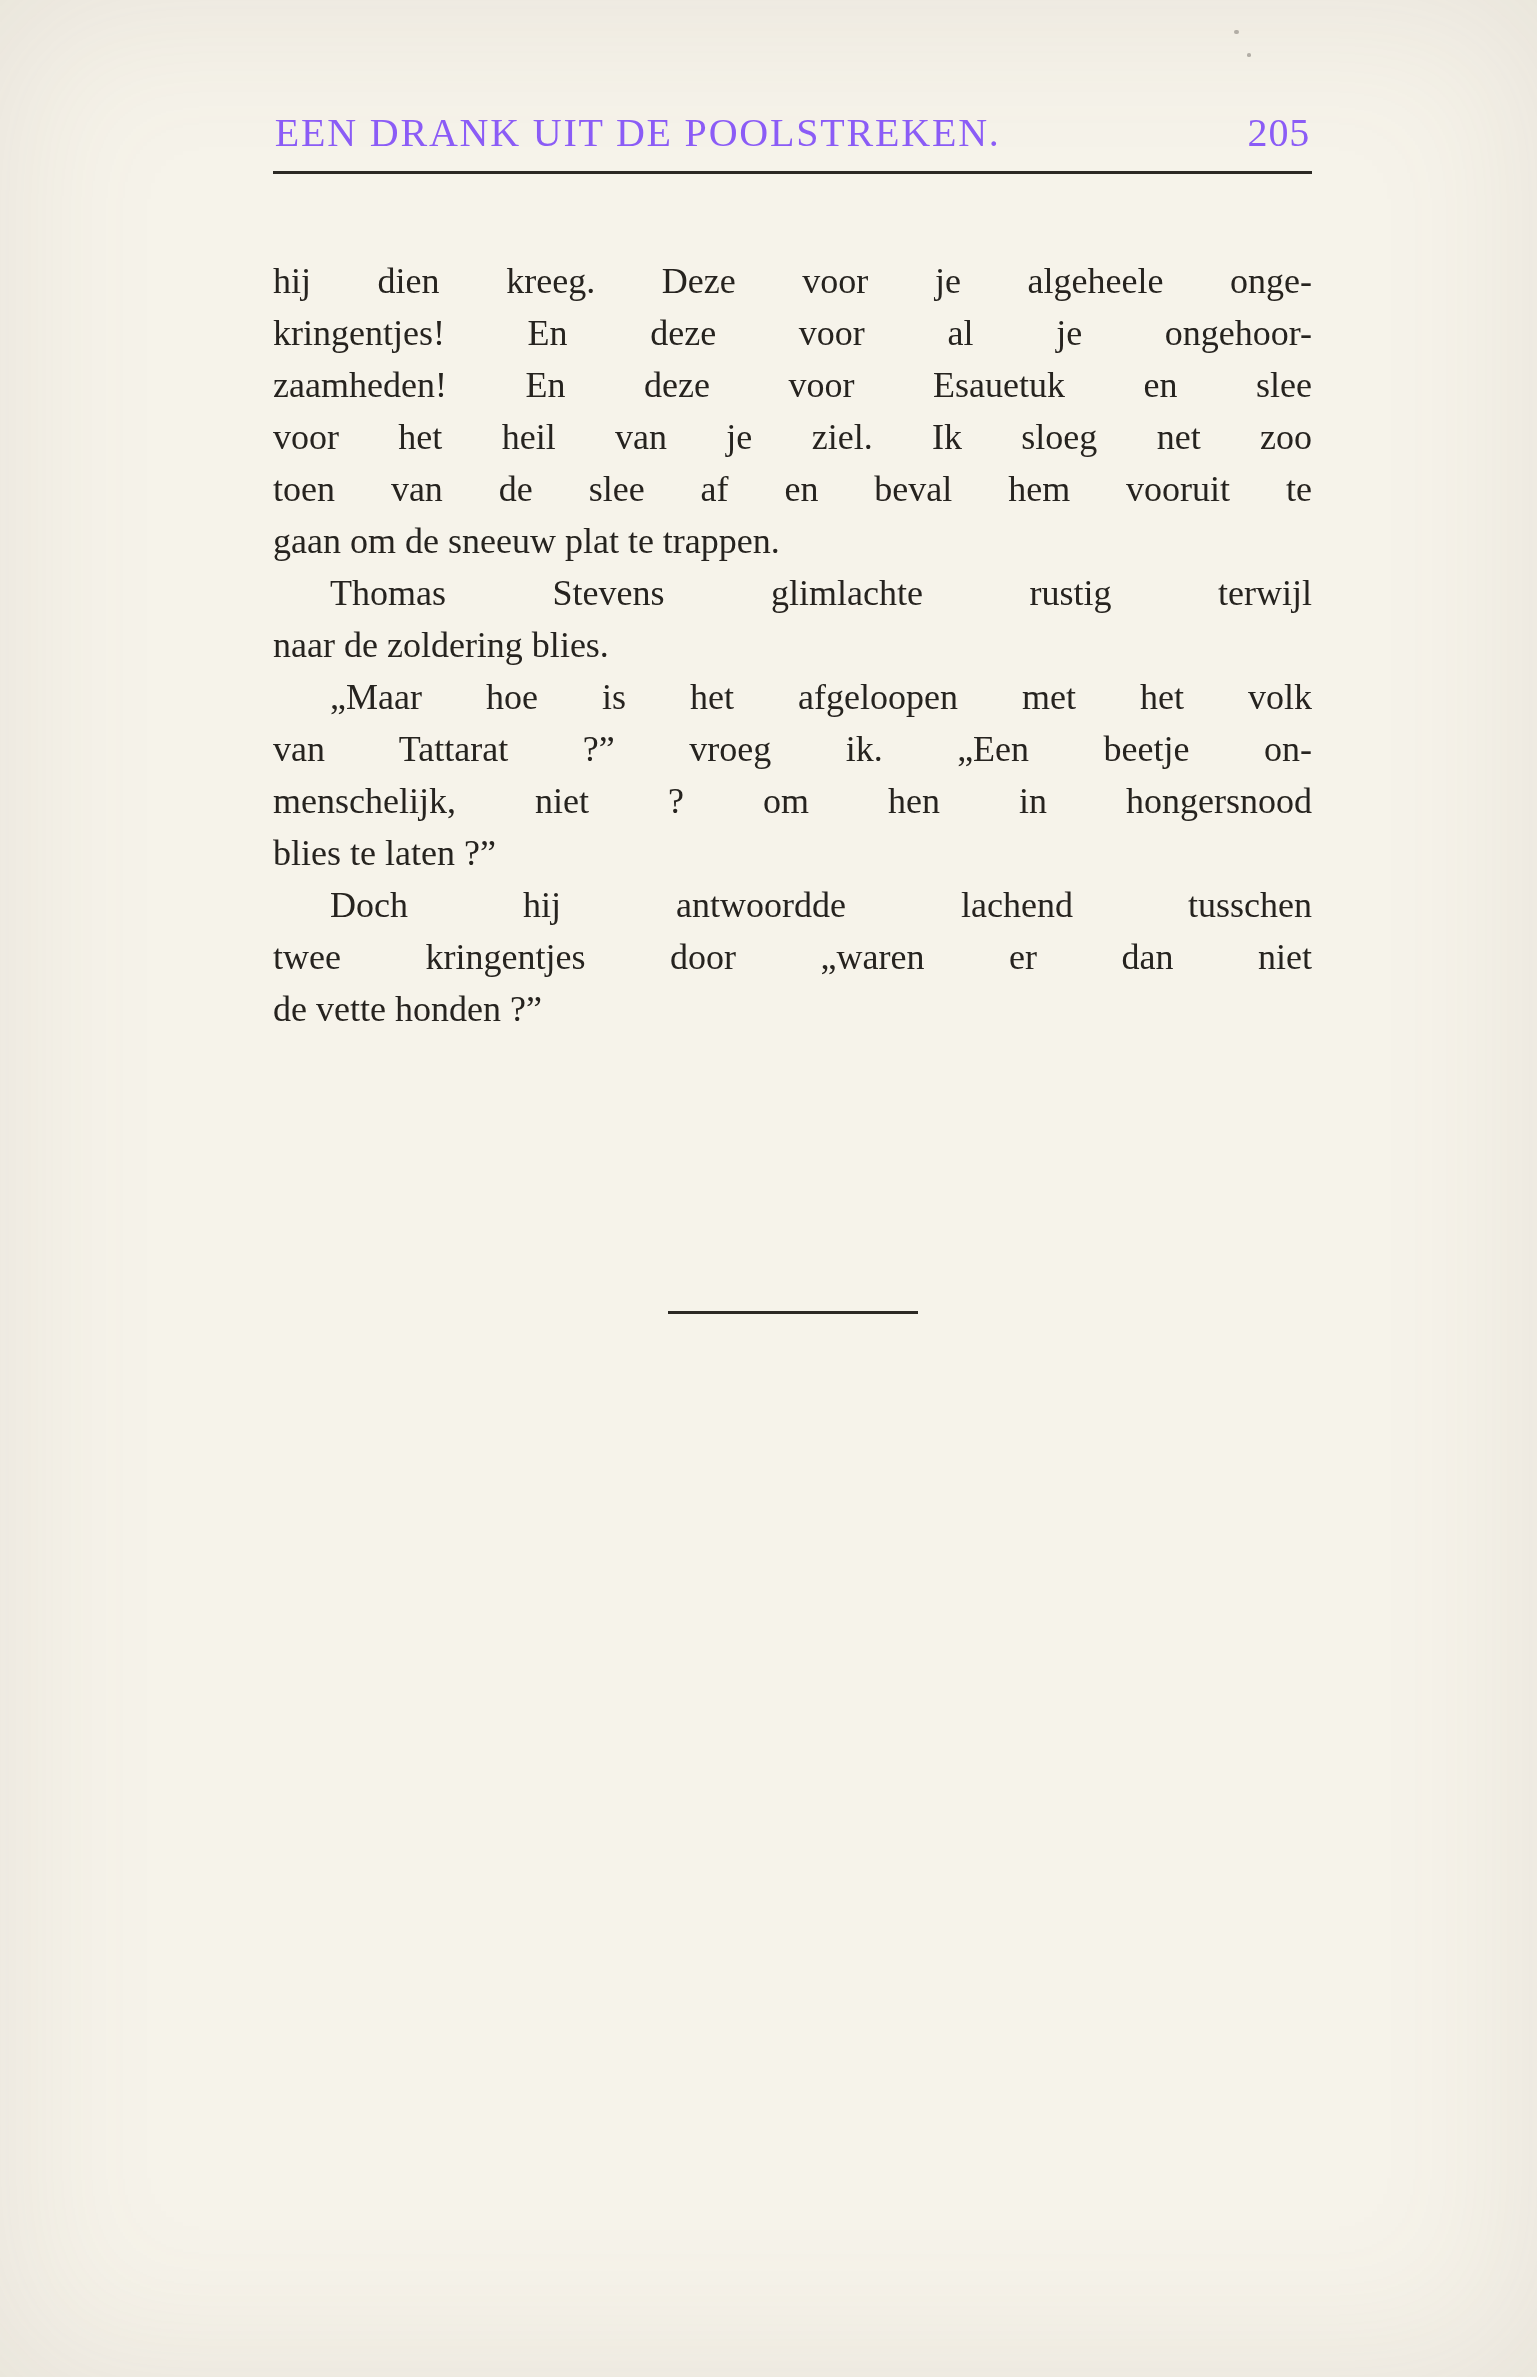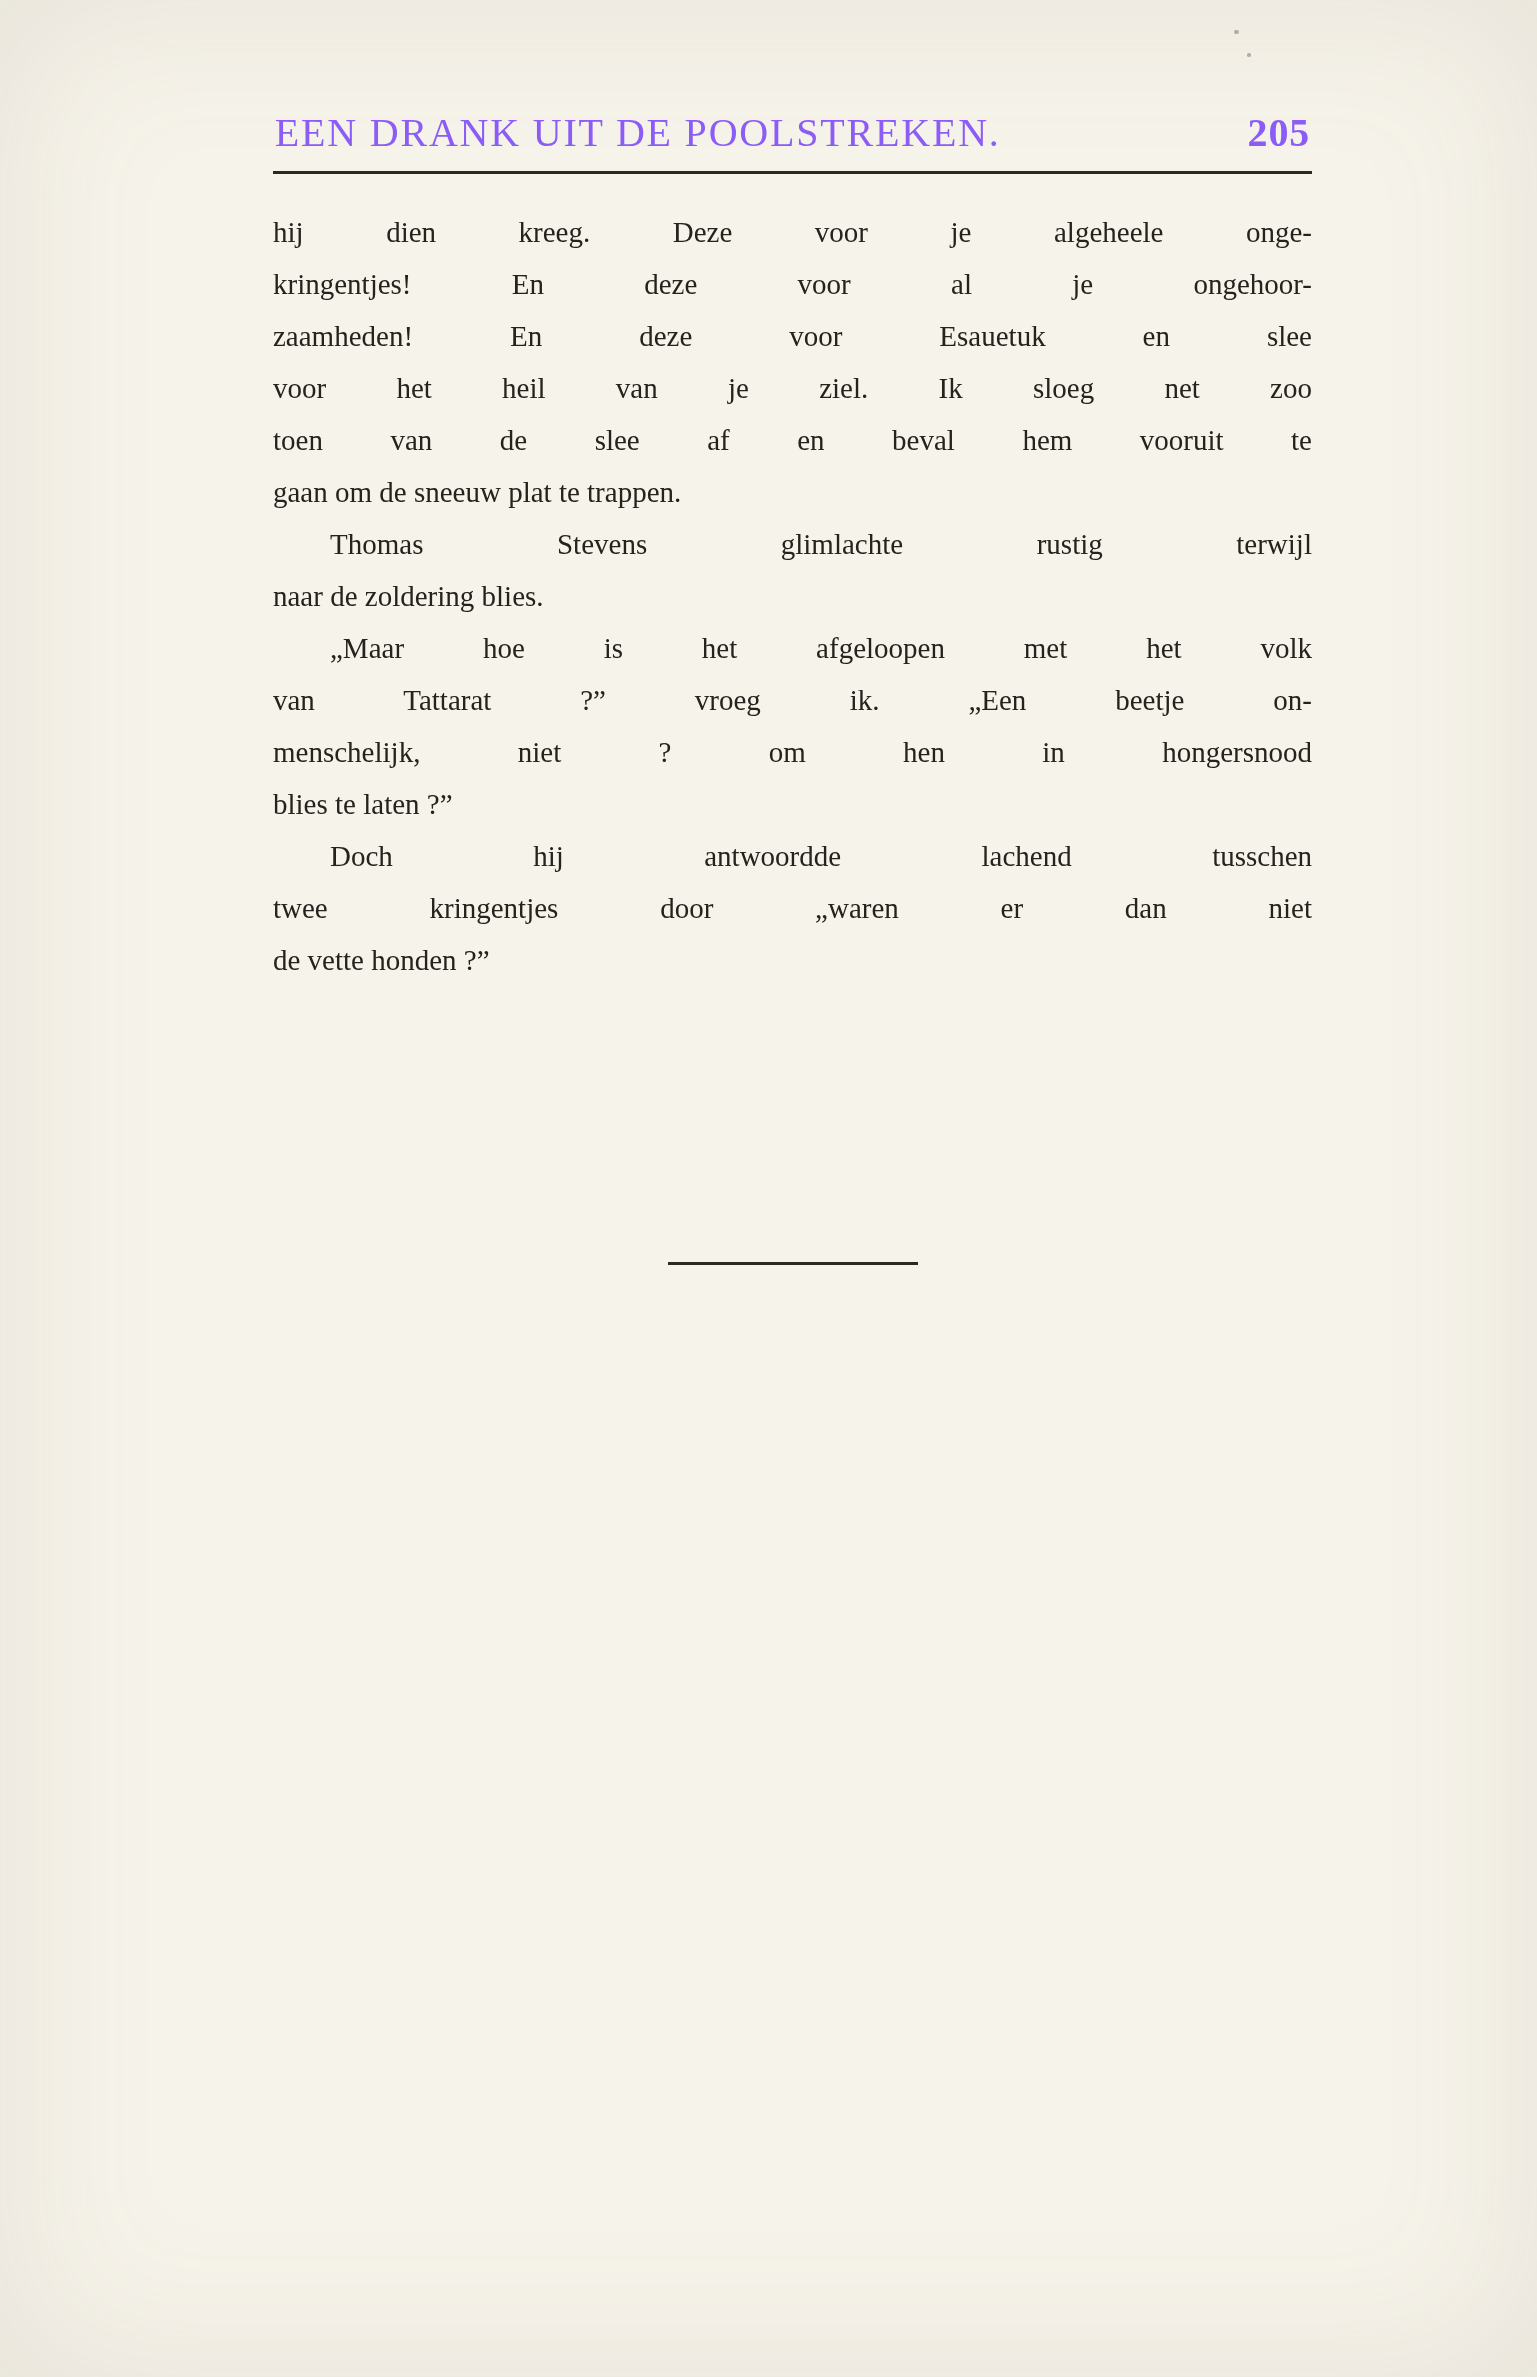--- a/index.html
+++ b/index.html
@@ -30,30 +30,29 @@
     display: flex;
     justify-content: space-between;
     align-items: baseline;
     font-size: 40px;
     letter-spacing: 1.8px;
     color: #8b5cf6;
     padding: 0 1.8px;
   }
   .running-head .pagenum {
     letter-spacing: 0.9px;
-    font-weight: bold;
   }
   .head-rule {
     margin-top: 14.7px;
     height: 3.7px;
     background: #2c2924;
   }
   .body-text {
-    margin-top: 32px;
-    font-size: 29px;
+    margin-top: 81px;
+    font-size: 36px;
     line-height: 52px;
     font-family: Liberation Serif, serif;
   }
   .line {
     text-align: justify;
     text-align-last: justify;
     white-space: normal;
   }
   .line.last {
     text-align-last: left;

